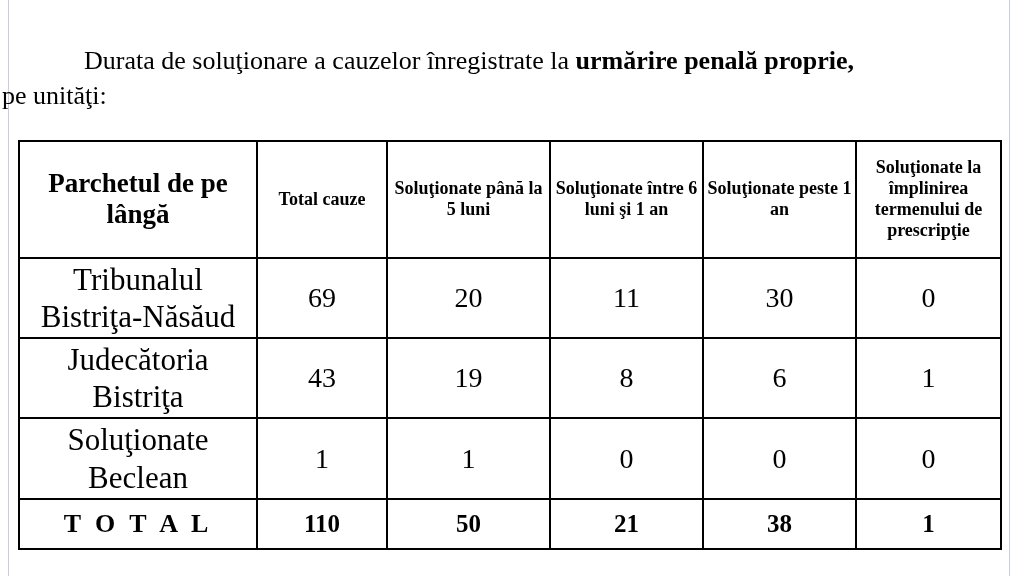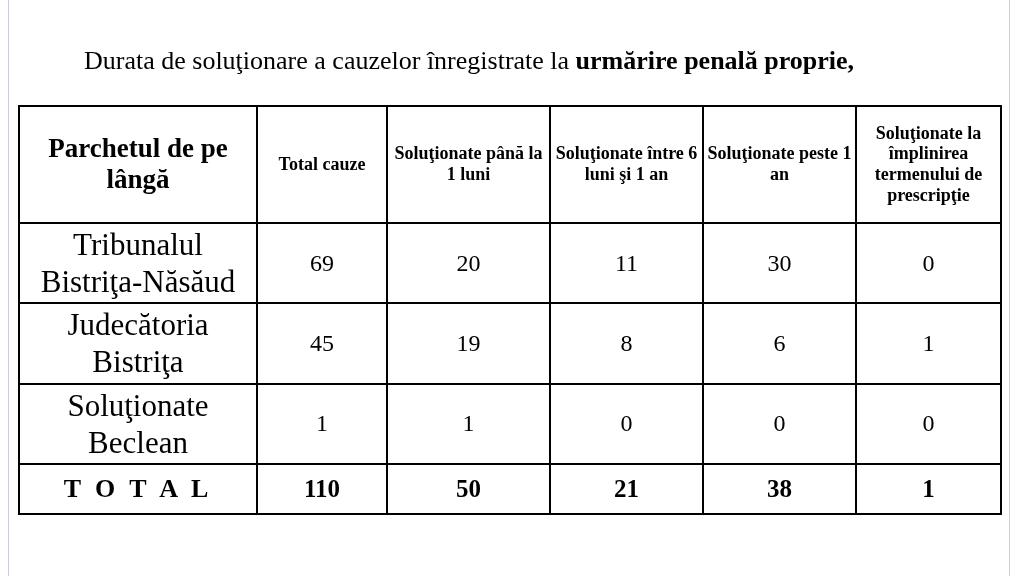--- a/index.html
+++ b/index.html
@@ -73,21 +73,21 @@
   thead th.unit-head {
     font-size: 27px;
   }
   thead th.num-head {
     font-size: 18px;
     border-radius: 25px;
   }
   thead tr { height: 117px; }
 
   tbody td {
-    font-size: 24px;
+    font-size: 28px;
     line-height: 1.2;
     height: 68px;
   }
   tbody td.unit {
     font-size: 31px;
   }
   tbody tr.total td {
     font-weight: bold;
     height: 44px;
     font-size: 25px;
@@ -100,53 +100,54 @@
 </head>
 <body>
 
 <div class="page-guide left"></div>
 <div class="page-guide right"></div>
 
 <div class="doc">
 
   <p class="intro">
     <span>Durata de soluţionare a cauzelor înregistrate la </span><span class="bold">urmărire penală proprie,</span>
+    <span class="line2">pe unităţi:</span>
   </p>
 
   <table class="data">
     <colgroup>
       <col class="c0">
         <col class="c1">
         <col class="c2">
         <col class="c3">
         <col class="c4">
         <col class="c5">
     </colgroup>
     <thead>
       <tr>
         <th class="unit-head">Parchetul de pe lângă</th>
         <th class="num-head">Total cauze</th>
-        <th class="num-head">Soluţionate până la 1 luni</th>
+        <th class="num-head">Soluţionate până la 5 luni</th>
         <th class="num-head">Soluţionate între 6 luni şi 1 an</th>
         <th class="num-head">Soluţionate peste 1 an</th>
         <th class="num-head">Soluţionate la împlinirea termenului de prescripţie</th>
       </tr>
     </thead>
     <tbody>
       <tr>
         <td class="unit">Tribunalul Bistriţa-Năsăud</td>
         <td>69</td>
         <td>20</td>
         <td>11</td>
         <td>30</td>
         <td>0</td>
       </tr>
       <tr>
         <td class="unit">Judecătoria Bistriţa</td>
-        <td>45</td>
+        <td>43</td>
         <td>19</td>
         <td>8</td>
         <td>6</td>
         <td>1</td>
       </tr>
       <tr>
         <td class="unit">Soluţionate Beclean</td>
         <td>1</td>
         <td>1</td>
         <td>0</td>

